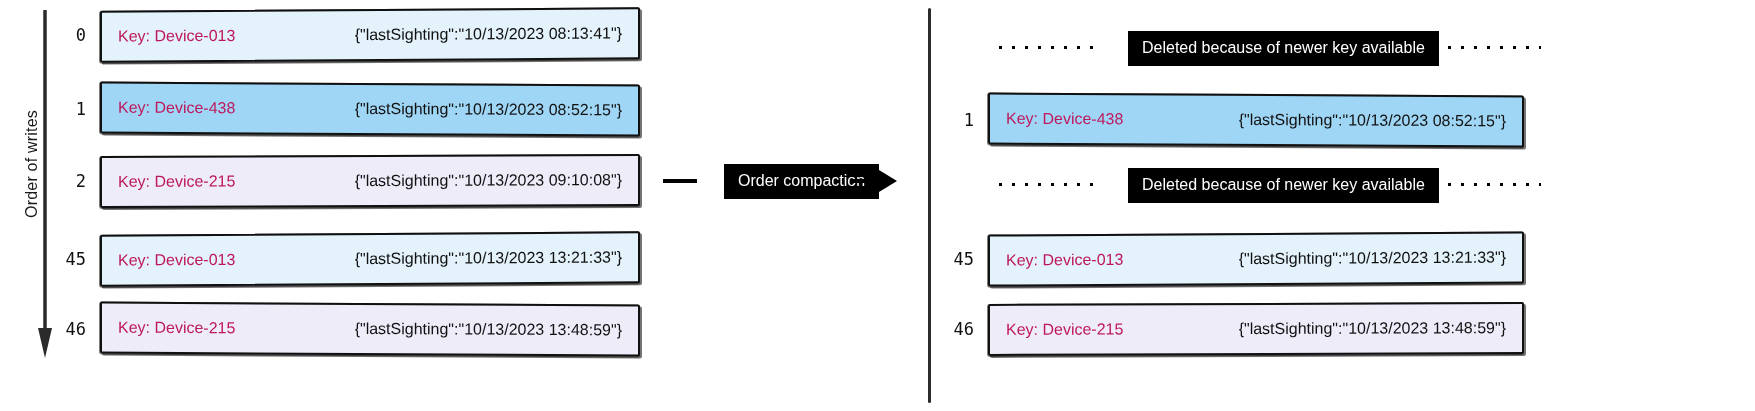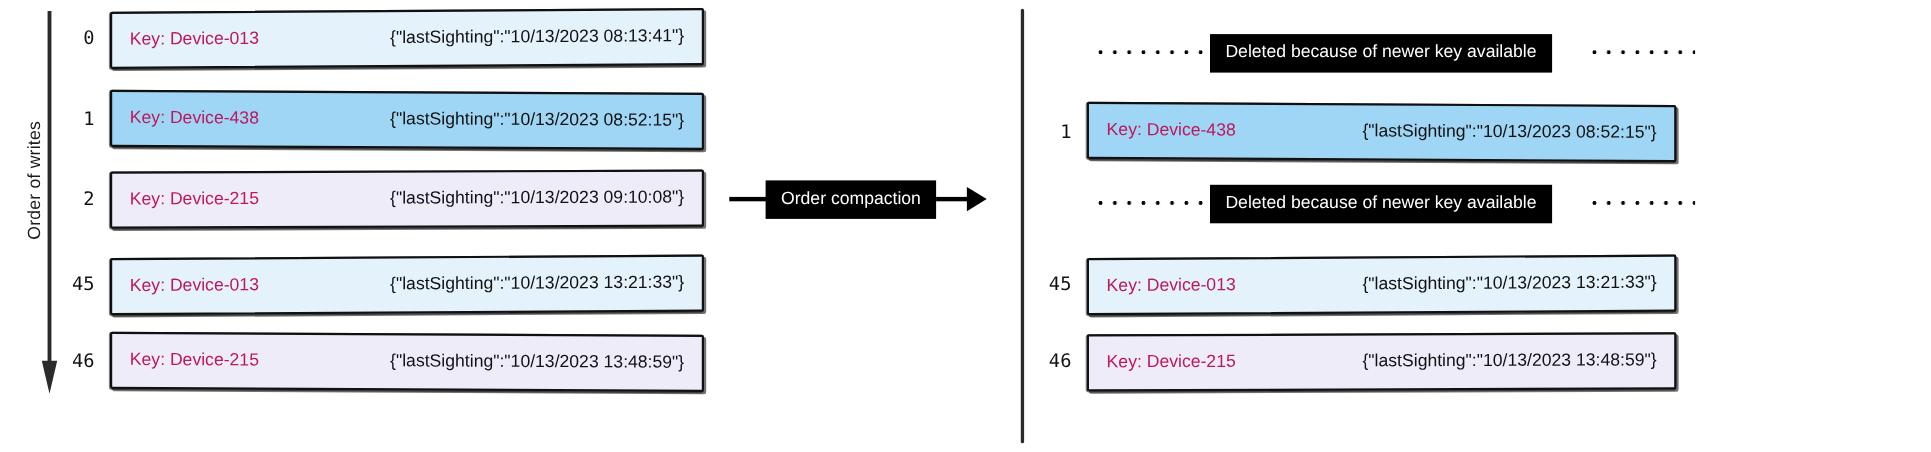--- a/index.html
+++ b/index.html
@@ -113,20 +113,21 @@
 
   
   .chip {
     position: absolute;
     background: #000000;
     color: #ffffff;
     font-size: 16px;
     line-height: 1;
     padding: 9px 14px 10px 14px;
     white-space: nowrap;
+    margin-left: 28px;
   }
 
   
   .dots {
     position: absolute;
     height: 5px;
     background-image: radial-gradient(circle, #000 1.6px, rgba(0,0,0,0) 1.9px);
     background-size: 13px 5px;
     background-repeat: repeat-x;
     background-position: 0 50%;

